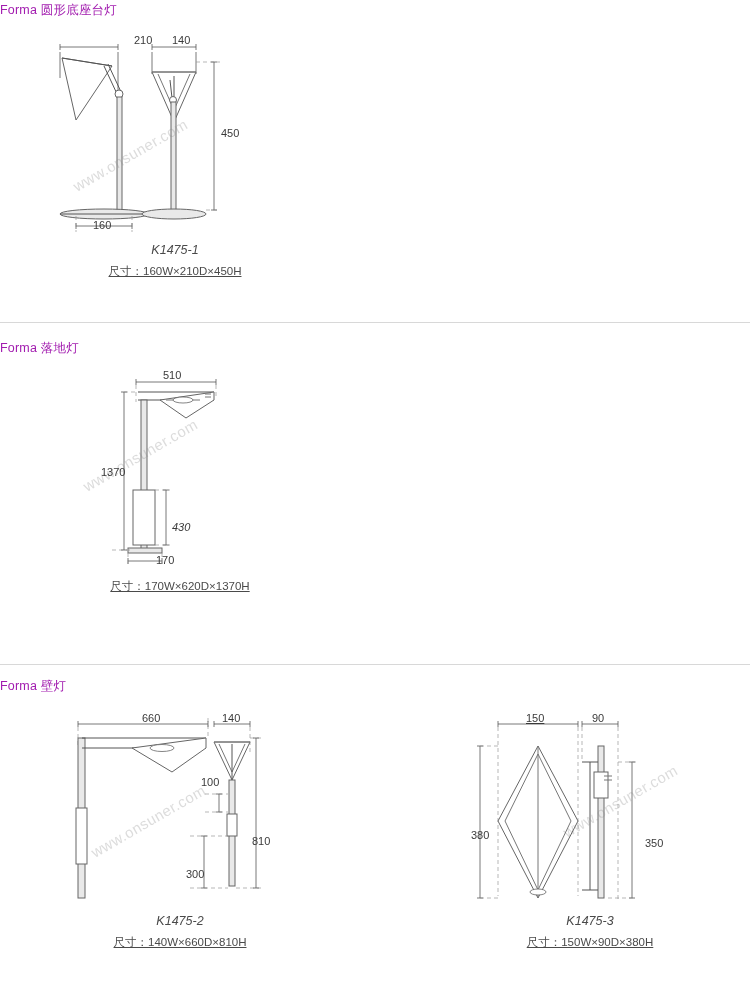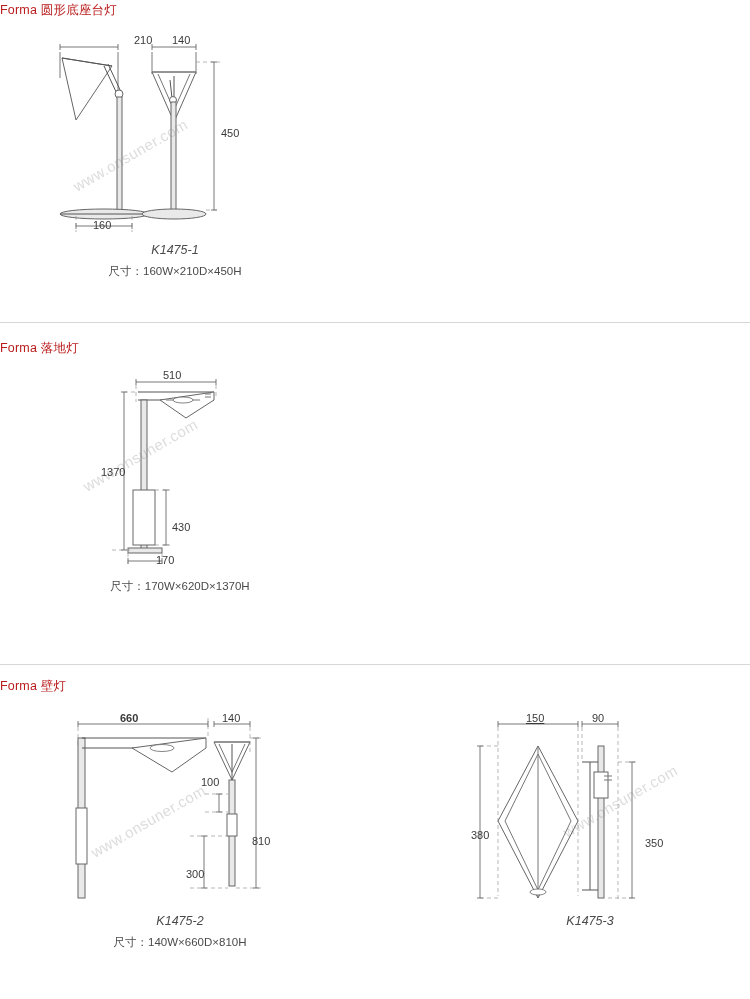--- a/index.html
+++ b/index.html
@@ -23,21 +23,21 @@
   .section {
     position: absolute;
     left: 0;
     width: 750px;
   }
   .section-title {
     position: absolute;
     left: 0;
     top: 0;
     font-size: 12.5px;
-    color: #b91c1c;
+    color: #a21caf;
     letter-spacing: 0.2px;
     white-space: nowrap;
   }
   .divider {
     position: absolute;
     left: 0;
     width: 750px;
     height: 1px;
     background: #d8d8d8;
   }
@@ -52,20 +52,21 @@
     display: block;
     font-size: 12.5px;
     color: #4a4a4a;
     margin-bottom: 7px;
     font-style: italic;
   }
   .caption .dims {
     display: block;
     font-size: 11.5px;
     color: #4a4a4a;
+    text-decoration: underline;
   }
   .dwg {
     position: absolute;
   }
   .dimtxt {
     position: absolute;
     font-size: 11px;
     color: #3a3a3a;
     white-space: nowrap;
   }
@@ -192,21 +193,21 @@
         <path class="dim" d="M128,231 H162"></path>
         <path class="dim" d="M128,228 L128,234 M162,228 L162,234"></path>
         <path class="dash" d="M128,223 V236 M162,223 V236"></path>
       </svg>
     </div>
 
     <div class="wm" style="left:80px;top:150px;">www.onsuner.com</div>
 
     <div class="dimtxt" style="left:163px;top:39px;">510</div>
     <div class="dimtxt" style="left:101px;top:136px;">1370</div>
-    <div class="dimtxt" style="left:172px;top:191px;">430</div>
+    <div class="dimtxt" style="left:172px;top:191px;font-style:italic;">430</div>
     <div class="dimtxt" style="left:156px;top:224px;">170</div>
 
     <div class="caption" style="left:60px;top:249px;width:240px;">
       <span class="dims">尺寸：170W×620D×1370H</span>
     </div>
 
     <div class="divider" style="top:334px;"></div>
   </div>
 
   <div class="section" style="top:676px;height:323px;">
@@ -246,21 +247,21 @@
         <path class="dash" d="M190,160 H228 M190,212 H228"></path>
 
         <path class="dim" d="M256,62 V212"></path>
         <path class="dim" d="M253,62 L259,62 M253,212 L259,212"></path>
         <path class="dash" d="M250,62 H262 M236,212 H262"></path>
       </svg>
     </div>
 
     <div class="wm" style="left:88px;top:170px;">www.onsuner.com</div>
 
-    <div class="dimtxt" style="left:120px;top:36px;font-weight:bold;">660</div>
+    <div class="dimtxt" style="left:142px;top:36px;">660</div>
     <div class="dimtxt" style="left:222px;top:36px;">140</div>
     <div class="dimtxt" style="left:252px;top:159px;">810</div>
     <div class="dimtxt" style="left:201px;top:100px;">100</div>
     <div class="dimtxt" style="left:186px;top:192px;">300</div>
 
     <div class="caption" style="left:60px;top:238px;width:240px;">
       <span class="model">K1475-2</span>
       <span class="dims">尺寸：140W×660D×810H</span>
     </div>
 
@@ -296,16 +297,17 @@
 
     <div class="wm" style="left:560px;top:150px;">www.onsuner.com</div>
 
     <div class="dimtxt" style="left:526px;top:36px;text-decoration:underline;">150</div>
     <div class="dimtxt" style="left:592px;top:36px;">90</div>
     <div class="dimtxt" style="left:471px;top:153px;">380</div>
     <div class="dimtxt" style="left:645px;top:161px;">350</div>
 
     <div class="caption" style="left:470px;top:238px;width:240px;">
       <span class="model">K1475-3</span>
+      <span class="dims">尺寸：150W×90D×380H</span>
     </div>
   </div>
 
 </div>
 
 </body></html>

